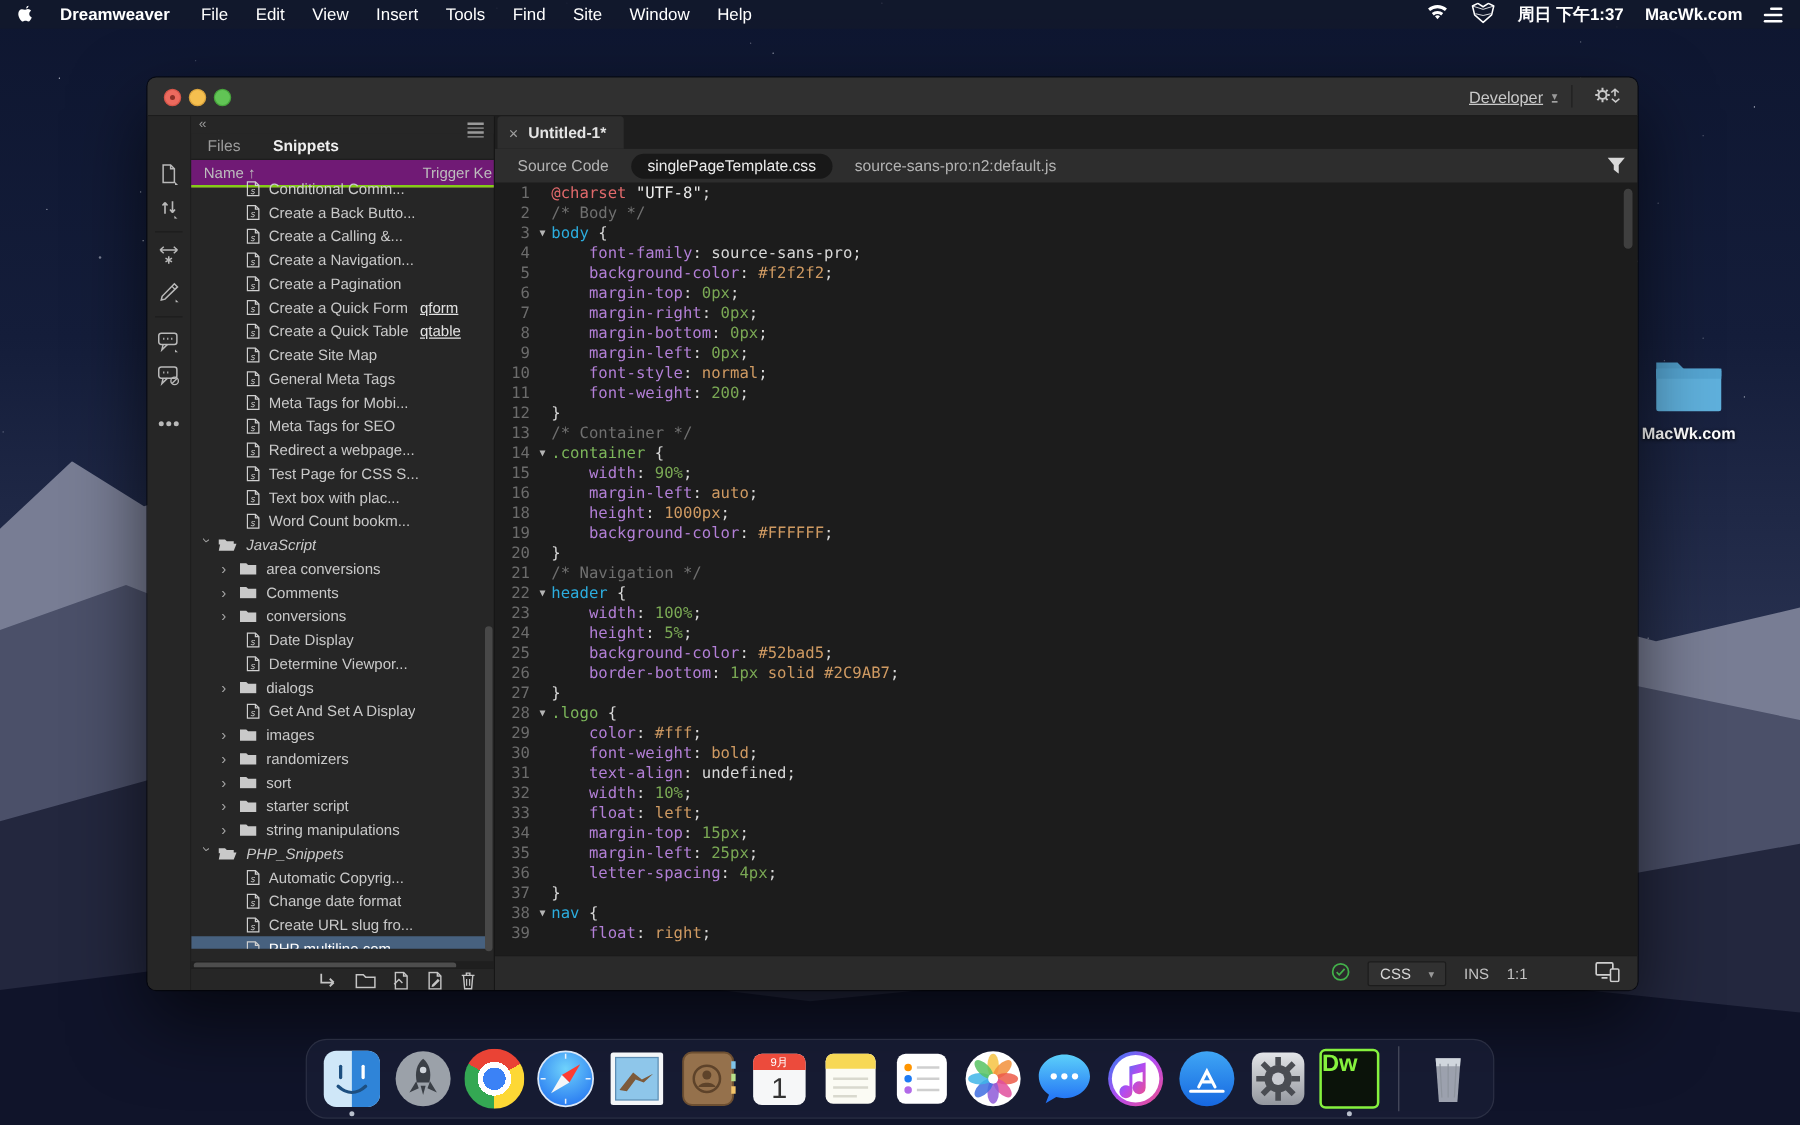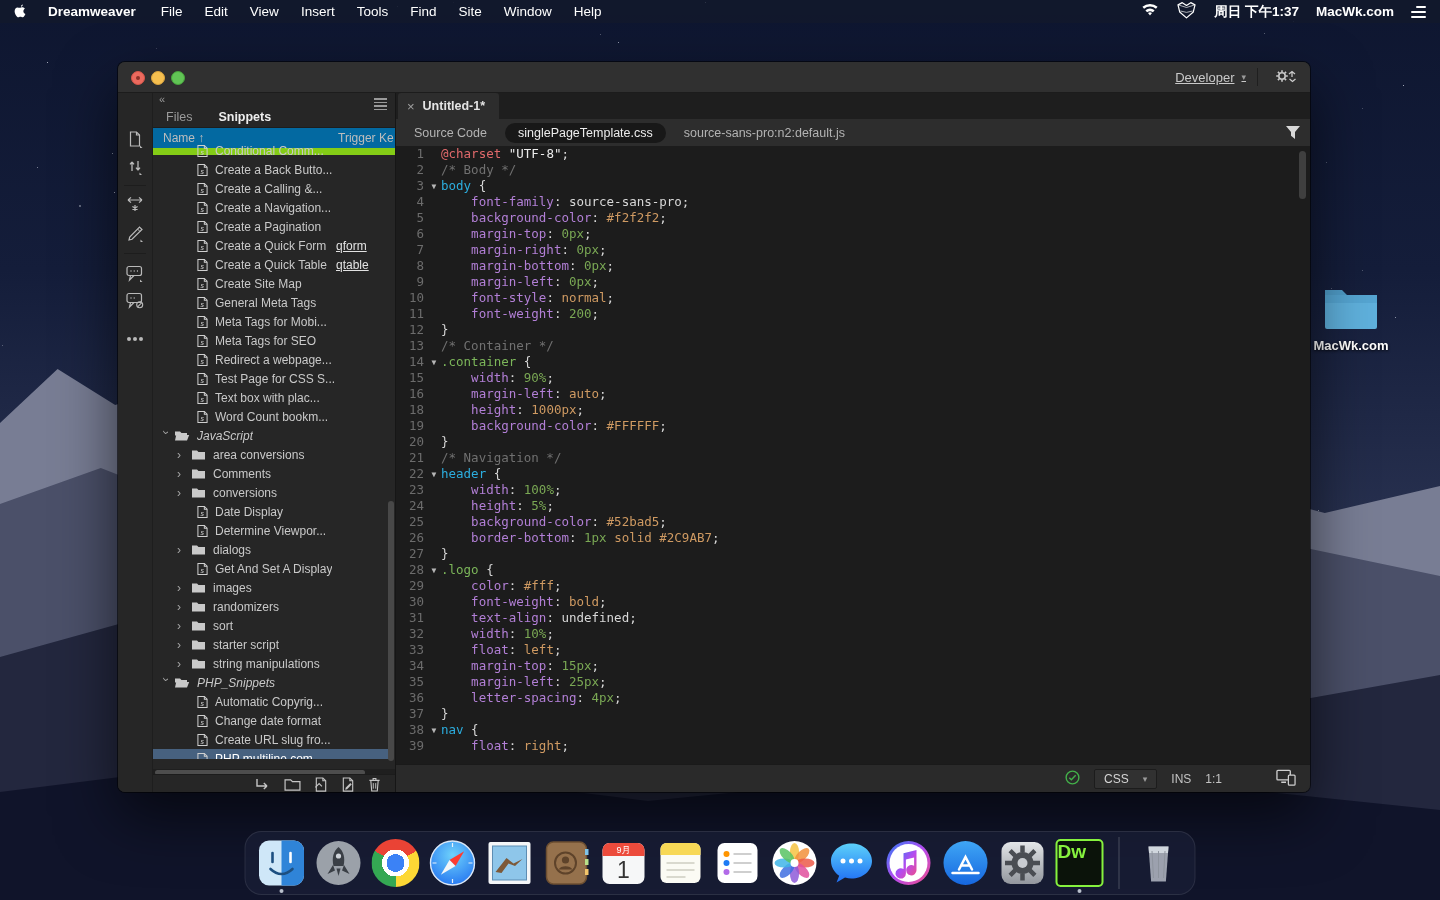--- a/index.html
+++ b/index.html
@@ -55,21 +55,21 @@
 
   
   .panel{position:absolute;left:35px;top:0;bottom:0;width:242px;background:#262626;border-right:1px solid #161616;}
   .panel-top{position:absolute;top:0;left:0;right:0;height:14px;background:#262626;}
   .collapse{position:absolute;left:6px;top:0px;color:#9a9a9a;font-size:11px;letter-spacing:-1px;}
   .ptabs{position:absolute;top:13px;left:0;right:0;height:21px;display:flex;align-items:center;font-size:12.5px;border-bottom:1px solid #1d1d1d;}
   .ptab{padding:0 13px;color:#9b9b9b;height:21px;display:flex;align-items:center;}
   .ptab.active{color:#eee;font-weight:bold;}
   .pmenu{position:absolute;right:8px;top:5px;display:flex;flex-direction:column;gap:2px;}
   .pmenu i{width:13px;height:1.6px;background:#9a9a9a;display:block;}
-  .colhead{position:absolute;top:35px;left:0;right:0;height:20px;background:#0369a1;border-bottom:7px solid #84cc16;
+  .colhead{position:absolute;top:35px;left:0;right:0;height:20px;background:#701a75;border-bottom:2px solid #84cc16;
     color:#bdbdbd;font-size:12px;line-height:20px;}
   .colhead .name{position:absolute;left:10px;}
   .colhead .trig{position:absolute;left:185px;white-space:nowrap;overflow:hidden;width:57px;}
   .snip-list{position:absolute;top:56px;left:0;right:3px;height:618px;overflow:hidden;}
   .snip-row{position:relative;height:19px;display:flex;align-items:center;color:#c9c9c9;font-size:12px;white-space:nowrap;}
   .snip-row.selected{background:#47617f;color:#fff;}
   .snip-row.lvl1f{padding-left:44px;}
   .snip-row.lvl1d{padding-left:24px;}
   .snip-row.lvl0{padding-left:7px;font-style:italic;}
   .snip-row .icon{margin-right:7px;display:inline-flex;flex:none;}

